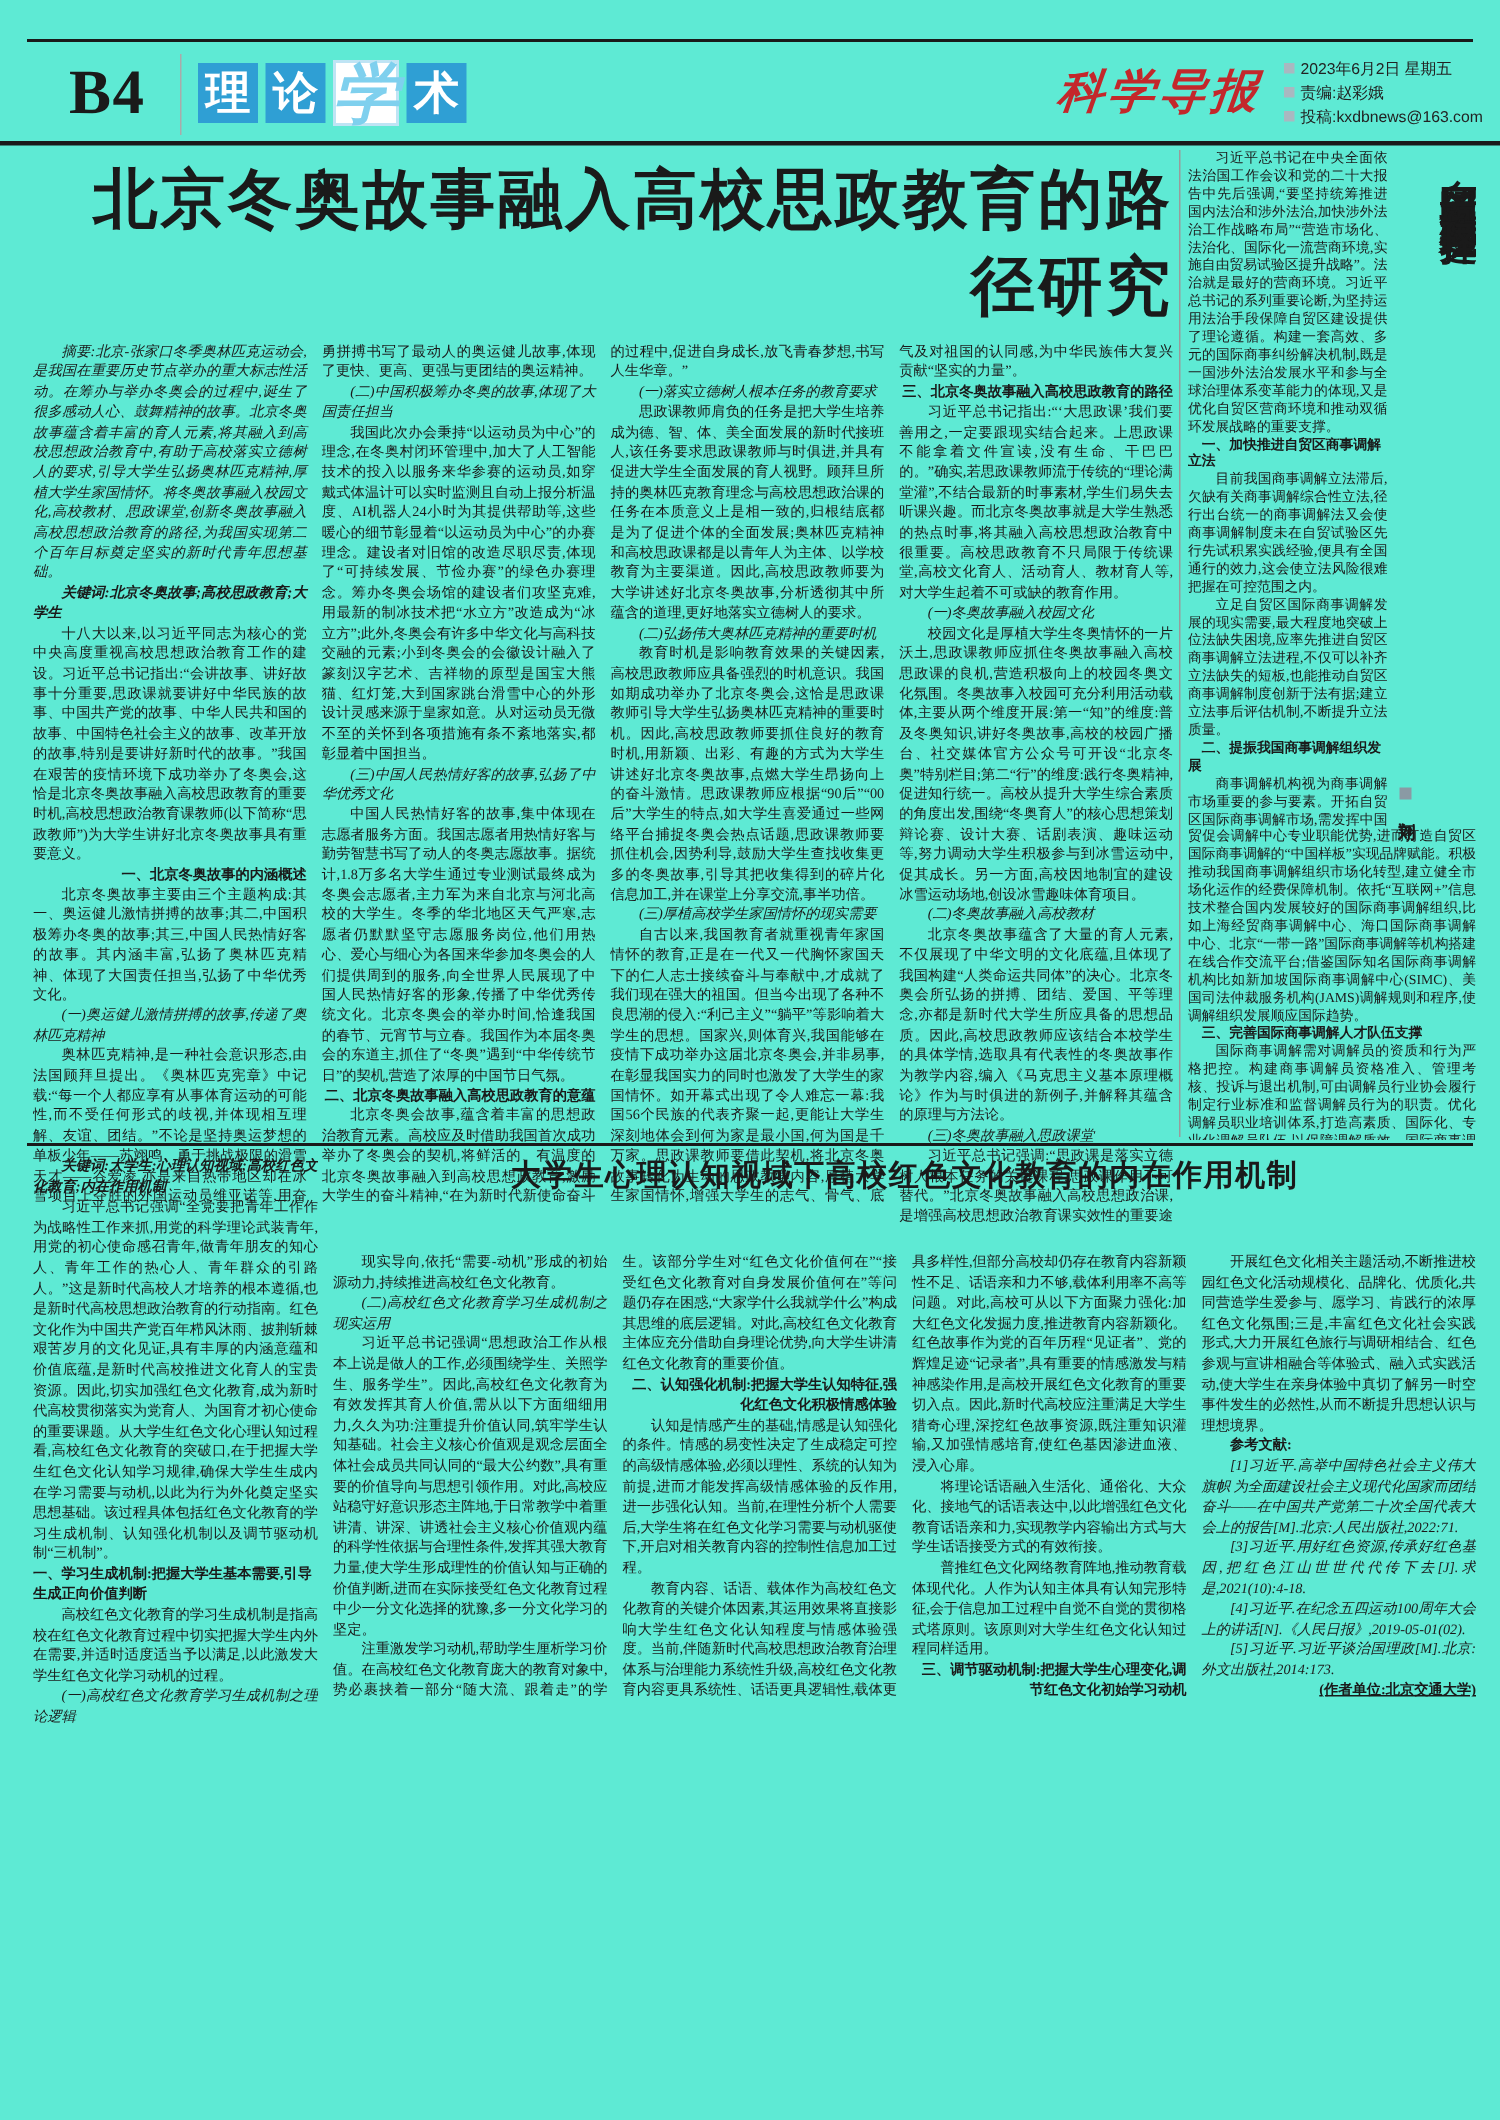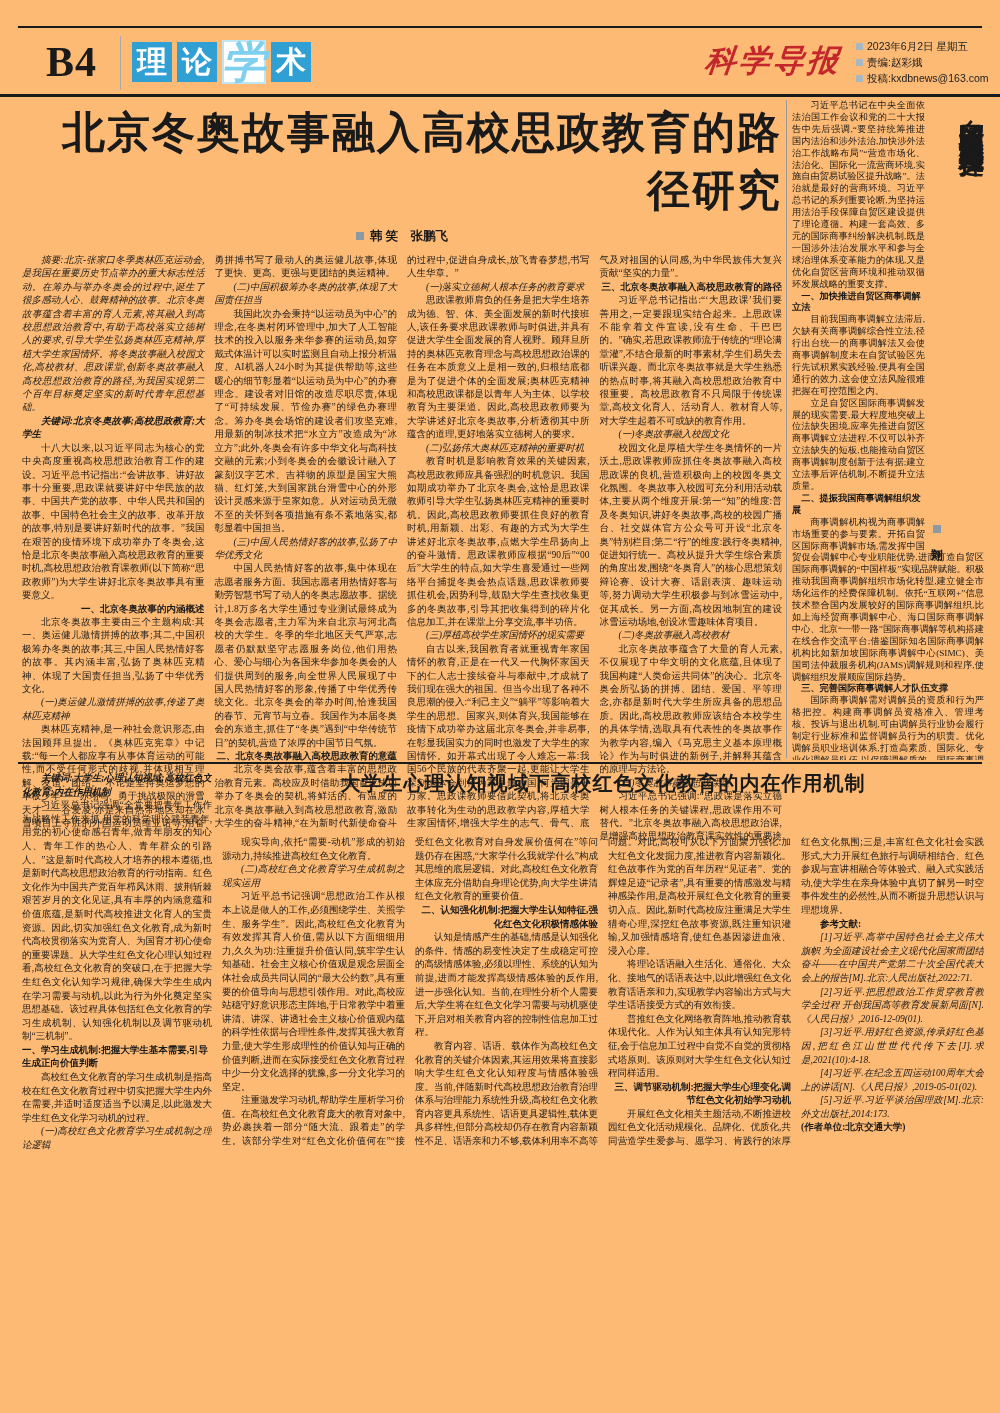--- a/index.html
+++ b/index.html
@@ -1,16 +1,16 @@
 <!DOCTYPE html>
 <html><head>
 <meta charset="utf-8">
 <style>
   html,body{margin:0;padding:0;background:#e8e8e8;}
-  #page{position:relative;width:1000px;height:1413px;background:#fdba74;margin:0 auto;
+  #page{position:relative;width:1000px;height:1413px;background:#5eead4;margin:0 auto;
         font-family:"Liberation Serif","DejaVu Serif",serif;color:#1a1a1a;overflow:hidden;}
   .hrule{position:absolute;background:#1a1a1a;}
   .vrule{position:absolute;background:#9a9a9a;width:1px;}
 
   
   #hdr{position:absolute;left:0;top:34px;width:1000px;height:60px;}
   #pageno{position:absolute;left:46px;top:4px;font-size:42px;font-weight:bold;letter-spacing:1px;}
   #hdr-div{position:absolute;left:120px;top:2px;height:54px;width:1px;background:#aaa;}
   #logo{position:absolute;left:132px;top:8px;display:flex;gap:5px;}
   .tile{width:40px;height:40px;background:#2f9fd4;color:#fff;font-weight:bold;font-size:30px;
@@ -23,21 +23,21 @@
         font-family:"Liberation Sans","DejaVu Sans",sans-serif;}
   #pubinfo .row{white-space:nowrap;}
   .sq{display:inline-block;width:7px;height:7px;background:#a9b8c0;margin-right:4px;}
 
   
   .cols p,.onecol p{margin:0;text-indent:2em;}
   p.abstract,p.keywords,p.ref{font-style:italic;}
   p.keywords,p.refs-title{font-weight:bold;}
   p.head1{font-weight:bold;text-indent:0;text-align:right;font-style:normal;}
   p.head2{font-weight:normal;font-style:italic;}
-  p.author-unit{font-weight:bold;text-indent:0;}
+  p.author-unit{text-align:right;font-weight:bold;text-indent:0;text-decoration:underline;}
   .byline{text-align:center;font-weight:bold;font-size:12.5px;}
   .bullet{display:inline-block;width:8px;height:8px;background:#8a9aa4;margin-right:6px;}
 
   
   #art-top{position:absolute;left:22px;top:100px;width:760px;}
   #art-top .title{font-size:43px;font-weight:bold;text-align:right;letter-spacing:2px;margin:4px 0 8px 0;}
   #art-top .cols{column-count:4;column-gap:10px;text-align:justify;font-size:9.5px;line-height:13.4px;
         height:590px;overflow:hidden;margin-top:9px;}
 
   
@@ -83,21 +83,20 @@
     <div id="masthead">科学导报</div>
     <div id="pubinfo">
       <div class="row"><span class="sq"></span><span>2023年6月2日  星期五</span></div>
       <div class="row"><span class="sq"></span><span>责编:赵彩娥</span></div>
       <div class="row"><span class="sq"></span><span>投稿:kxdbnews@163.com</span></div>
     </div>
   </div>
 
   <div id="art-top">
     <div class="title">北京冬奥故事融入高校思政教育的路径研究</div>
-    <div class="byline"><span class="bullet"></span><span>韩 笑　张鹏飞</span></div>
     <div class="cols">
         <p class="abstract">摘要:北京-张家口冬季奥林匹克运动会,是我国在重要历史节点举办的重大标志性活动。在筹办与举办冬奥会的过程中,诞生了很多感动人心、鼓舞精神的故事。北京冬奥故事蕴含着丰富的育人元素,将其融入到高校思想政治教育中,有助于高校落实立德树人的要求,引导大学生弘扬奥林匹克精神,厚植大学生家国情怀。将冬奥故事融入校园文化,高校教材、思政课堂,创新冬奥故事融入高校思想政治教育的路径,为我国实现第二个百年目标奠定坚实的新时代青年思想基础。</p>
         <p class="keywords">关键词:北京冬奥故事;高校思政教育;大学生</p>
         <p class="para">十八大以来,以习近平同志为核心的党中央高度重视高校思想政治教育工作的建设。习近平总书记指出:“会讲故事、讲好故事十分重要,思政课就要讲好中华民族的故事、中国共产党的故事、中华人民共和国的故事、中国特色社会主义的故事、改革开放的故事,特别是要讲好新时代的故事。”我国在艰苦的疫情环境下成功举办了冬奥会,这恰是北京冬奥故事融入高校思政教育的重要时机,高校思想政治教育课教师(以下简称“思政教师”)为大学生讲好北京冬奥故事具有重要意义。</p>
         <p class="head1">一、北京冬奥故事的内涵概述</p>
         <p class="para">北京冬奥故事主要由三个主题构成:其一、奥运健儿激情拼搏的故事;其二,中国积极筹办冬奥的故事;其三,中国人民热情好客的故事。其内涵丰富,弘扬了奥林匹克精神、体现了大国责任担当,弘扬了中华优秀文化。</p>
         <p class="head2">(一)奥运健儿激情拼搏的故事,传递了奥林匹克精神</p>
         <p class="para">奥林匹克精神,是一种社会意识形态,由法国顾拜旦提出。《奥林匹克宪章》中记载:“每一个人都应享有从事体育运动的可能性,而不受任何形式的歧视,并体现相互理解、友谊、团结。”不论是坚持奥运梦想的单板少年——苏翊鸣、勇于挑战极限的滑雪天才——谷爱凌,亦是来自热带地区却在冰雪项目上夺胜的外国运动员维亚诺等,用奋勇拼搏书写了最动人的奥运健儿故事,体现了更快、更高、更强与更团结的奥运精神。</p>
         <p class="head2">(二)中国积极筹办冬奥的故事,体现了大国责任担当</p>
         <p class="para">我国此次办会秉持“以运动员为中心”的理念,在冬奥村闭环管理中,加大了人工智能技术的投入以服务来华参赛的运动员,如穿戴式体温计可以实时监测且自动上报分析温度、AI机器人24小时为其提供帮助等,这些暖心的细节彰显着“以运动员为中心”的办赛理念。建设者对旧馆的改造尽职尽责,体现了“可持续发展、节俭办赛”的绿色办赛理念。筹办冬奥会场馆的建设者们攻坚克难,用最新的制冰技术把“水立方”改造成为“冰立方”;此外,冬奥会有许多中华文化与高科技交融的元素;小到冬奥会的会徽设计融入了篆刻汉字艺术、吉祥物的原型是国宝大熊猫、红灯笼,大到国家跳台滑雪中心的外形设计灵感来源于皇家如意。从对运动员无微不至的关怀到各项措施有条不紊地落实,都彰显着中国担当。</p>
@@ -156,20 +155,19 @@
       <p class="para">注重激发学习动机,帮助学生厘析学习价值。在高校红色文化教育庞大的教育对象中,势必裹挟着一部分“随大流、跟着走”的学生。该部分学生对“红色文化价值何在”“接受红色文化教育对自身发展价值何在”等问题仍存在困惑,“大家学什么我就学什么”构成其思维的底层逻辑。对此,高校红色文化教育主体应充分借助自身理论优势,向大学生讲清红色文化教育的重要价值。</p>
       <p class="head1">二、认知强化机制:把握大学生认知特征,强化红色文化积极情感体验</p>
       <p class="para">认知是情感产生的基础,情感是认知强化的条件。情感的易变性决定了生成稳定可控的高级情感体验,必须以理性、系统的认知为前提,进而才能发挥高级情感体验的反作用,进一步强化认知。当前,在理性分析个人需要后,大学生将在红色文化学习需要与动机驱使下,开启对相关教育内容的控制性信息加工过程。</p>
       <p class="para">教育内容、话语、载体作为高校红色文化教育的关键介体因素,其运用效果将直接影响大学生红色文化认知程度与情感体验强度。当前,伴随新时代高校思想政治教育治理体系与治理能力系统性升级,高校红色文化教育内容更具系统性、话语更具逻辑性,载体更具多样性,但部分高校却仍存在教育内容新颖性不足、话语亲和力不够,载体利用率不高等问题。对此,高校可从以下方面聚力强化:加大红色文化发掘力度,推进教育内容新颖化。红色故事作为党的百年历程“见证者”、党的辉煌足迹“记录者”,具有重要的情感激发与精神感染作用,是高校开展红色文化教育的重要切入点。因此,新时代高校应注重满足大学生猎奇心理,深挖红色故事资源,既注重知识灌输,又加强情感培育,使红色基因渗进血液、浸入心扉。</p>
       <p class="para">将理论话语融入生活化、通俗化、大众化、接地气的话语表达中,以此增强红色文化教育话语亲和力,实现教学内容输出方式与大学生话语接受方式的有效衔接。</p>
       <p class="para">普推红色文化网络教育阵地,推动教育载体现代化。人作为认知主体具有认知完形特征,会于信息加工过程中自觉不自觉的贯彻格式塔原则。该原则对大学生红色文化认知过程同样适用。</p>
       <p class="head1">三、调节驱动机制:把握大学生心理变化,调节红色文化初始学习动机</p>
       <p class="para">开展红色文化相关主题活动,不断推进校园红色文化活动规模化、品牌化、优质化,共同营造学生爱参与、愿学习、肯践行的浓厚红色文化氛围;三是,丰富红色文化社会实践形式,大力开展红色旅行与调研相结合、红色参观与宣讲相融合等体验式、融入式实践活动,使大学生在亲身体验中真切了解另一时空事件发生的必然性,从而不断提升思想认识与理想境界。</p>
       <p class="refs-title">参考文献:</p>
       <p class="ref">[1]习近平.高举中国特色社会主义伟大旗帜 为全面建设社会主义现代化国家而团结奋斗——在中国共产党第二十次全国代表大会上的报告[M].北京:人民出版社,2022:71.</p>
-      <p class="ref">[2]习近平.把思想政治工作贯穿教育教学全过程 开创我国高等教育发展新局面[N].《人民日报》,2016-12-09(01).</p>
       <p class="ref">[3]习近平.用好红色资源,传承好红色基因,把红色江山世世代代传下去[J].求是,2021(10):4-18.</p>
       <p class="ref">[4]习近平.在纪念五四运动100周年大会上的讲话[N].《人民日报》,2019-05-01(02).</p>
       <p class="ref">[5]习近平.习近平谈治国理政[M].北京:外文出版社,2014:173.</p>
       <p class="author-unit">(作者单位:北京交通大学)</p>
     </div>
 
 </div>
 
 </body></html>

